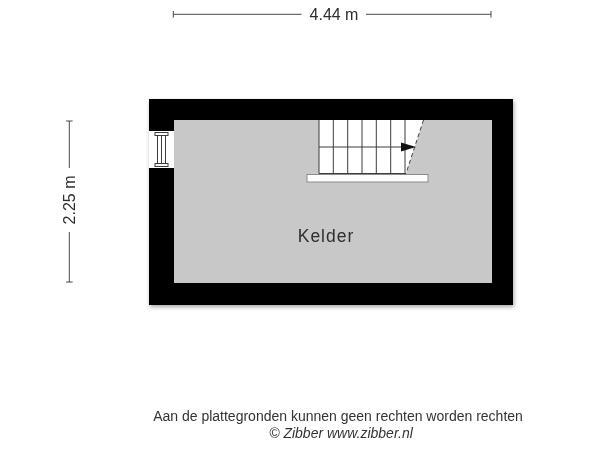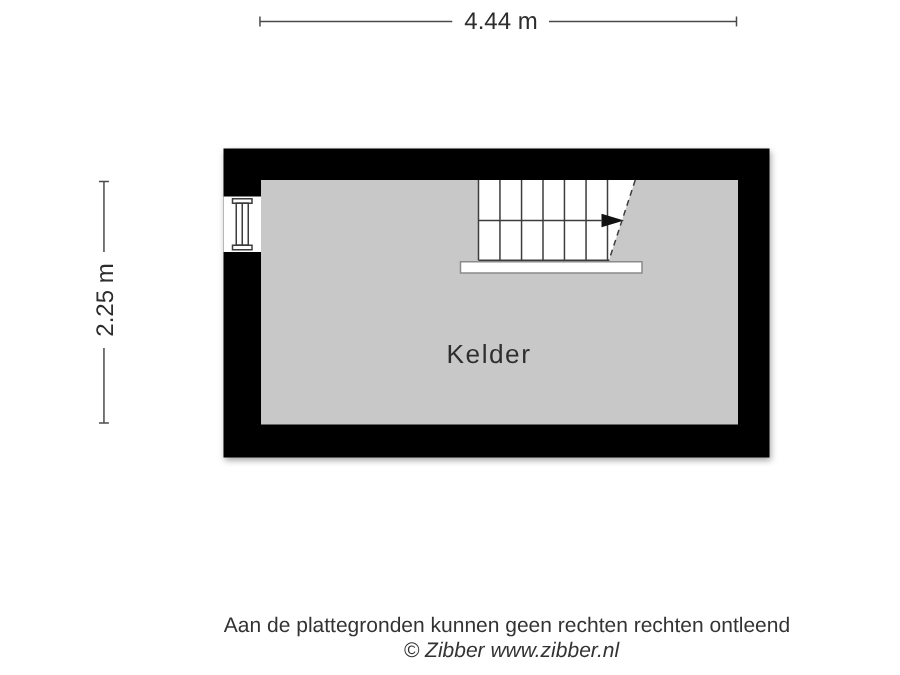--- a/index.html
+++ b/index.html
@@ -75,15 +75,15 @@
       <line class="plan-stroke" x1="405" y1="120" x2="405" y2="173.5"></line>
       <line class="plan-stroke" x1="319" y1="147" x2="401" y2="147"></line>
       <polygon points="401,142.5 401,151.5 416,147" fill="#111111"></polygon>
       <line class="plan-stroke" x1="423.5" y1="120" x2="406" y2="173.5" stroke-dasharray="4 3"></line>
       <rect x="307" y="174.5" width="121" height="7.5" fill="#ffffff" stroke="#8a8a8a" stroke-width="1"></rect>
     </g>
 
     <text class="room-text" x="326" y="242" text-anchor="middle">Kelder</text>
   </svg>
 
-  <div class="footer-text" style="left:338px; top:408px;">Aan de plattegronden kunnen geen rechten rechten ontleend</div>
+  <div class="footer-text" style="left:338px; top:408px;">Aan de plattegronden kunnen geen rechten worden rechten</div>
   <div class="footer-text" style="left:341px; top:425px;font-style:italic;">© Zibber www.zibber.nl</div>
 </div>
 
 </body></html>

